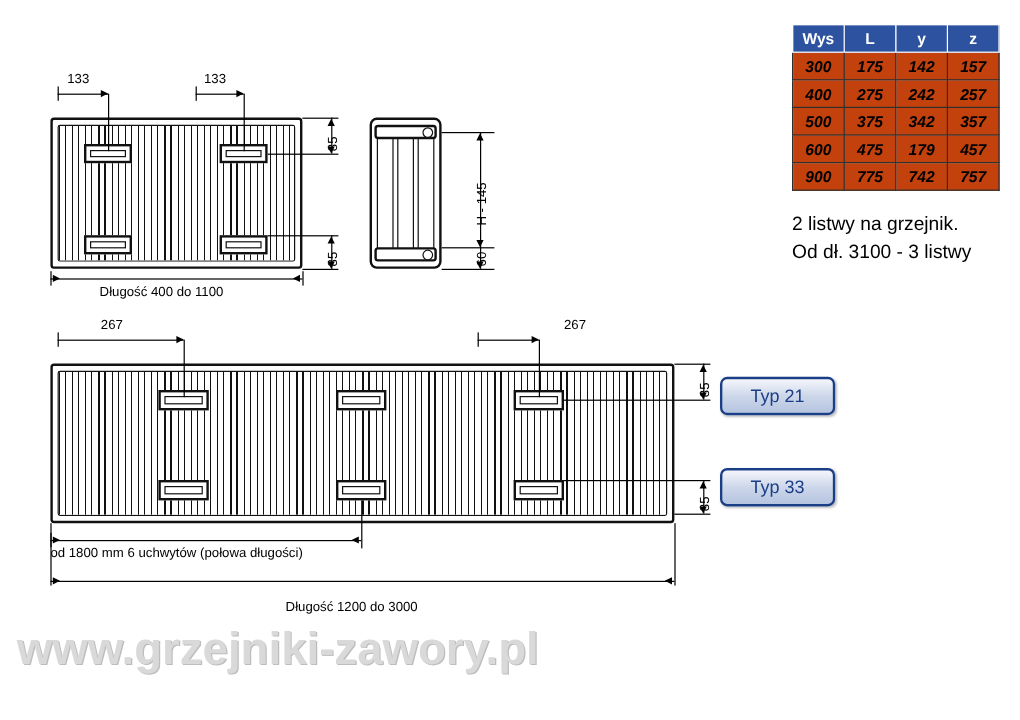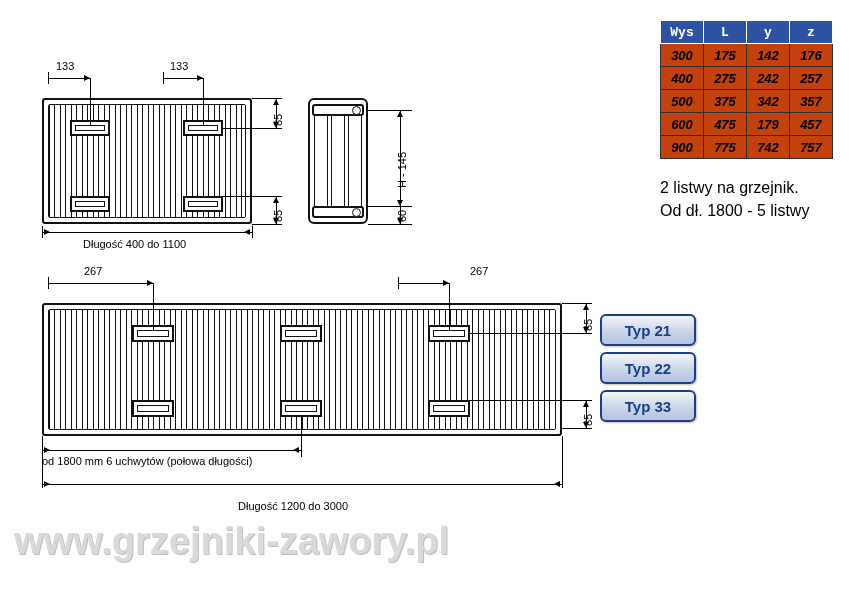--- a/index.html
+++ b/index.html
@@ -108,21 +108,20 @@
     width: 42px;
     height: 22px;
     text-align: center;
     font-weight: bold;
     padding: 0;
   }
   .spec-table th {
     background: #2c52a0;
     color: #ffffff;
     border-color: #ffffff;
-    font-family: Liberation Mono, monospace;
   }
   .spec-table td { background: #c2410c; color: #000; font-style: italic; }
   .spec-table td.hdr-col { font-weight: bold; }
 
   
   .notes {
     position: absolute;
     left: 660px;
     top: 176px;
     font-size: 16px;
@@ -132,21 +131,21 @@
 
   
   .badge {
     position: absolute;
     width: 92px;
     height: 28px;
     border: 2px solid #1b3f86;
     border-radius: 6px;
     background: linear-gradient(to bottom, #f4f6fb 0%, #cdd7ea 50%, #b6c4e0 100%);
     color: #1b3f86;
-    font-weight: bold;
+    font-weight: normal;
     font-size: 15px;
     display: flex;
     align-items: center;
     justify-content: center;
     box-shadow: 1px 1px 2px rgba(0,0,0,0.25);
   }
 
   
   .watermark {
     position: absolute;
@@ -323,21 +322,21 @@
         <th>L</th>
         <th>y</th>
         <th>z</th>
       </tr>
     </thead>
     <tbody>
       <tr>
         <td class="hdr-col">300</td>
         <td>175</td>
         <td>142</td>
-        <td>176</td>
+        <td>157</td>
       </tr>
       <tr>
         <td class="hdr-col">400</td>
         <td>275</td>
         <td>242</td>
         <td>257</td>
       </tr>
       <tr>
         <td class="hdr-col">500</td>
         <td>375</td>
@@ -354,22 +353,21 @@
         <td class="hdr-col">900</td>
         <td>775</td>
         <td>742</td>
         <td>757</td>
       </tr>
     </tbody>
   </table>
 
   <div class="notes">
     <div>2 listwy na grzejnik.</div>
-    <div>Od dł. 1800 - 5 listwy</div>
+    <div>Od dł. 3100 - 3 listwy</div>
   </div>
 
   <div class="badge" style="left:600px; top:314px;">Typ 21</div>
-  <div class="badge" style="left:600px; top:352px;">Typ 22</div>
   <div class="badge" style="left:600px; top:390px;">Typ 33</div>
 
   <div class="watermark">www.grzejniki-zawory.pl</div>
 
 </div>
 
 </body></html>

